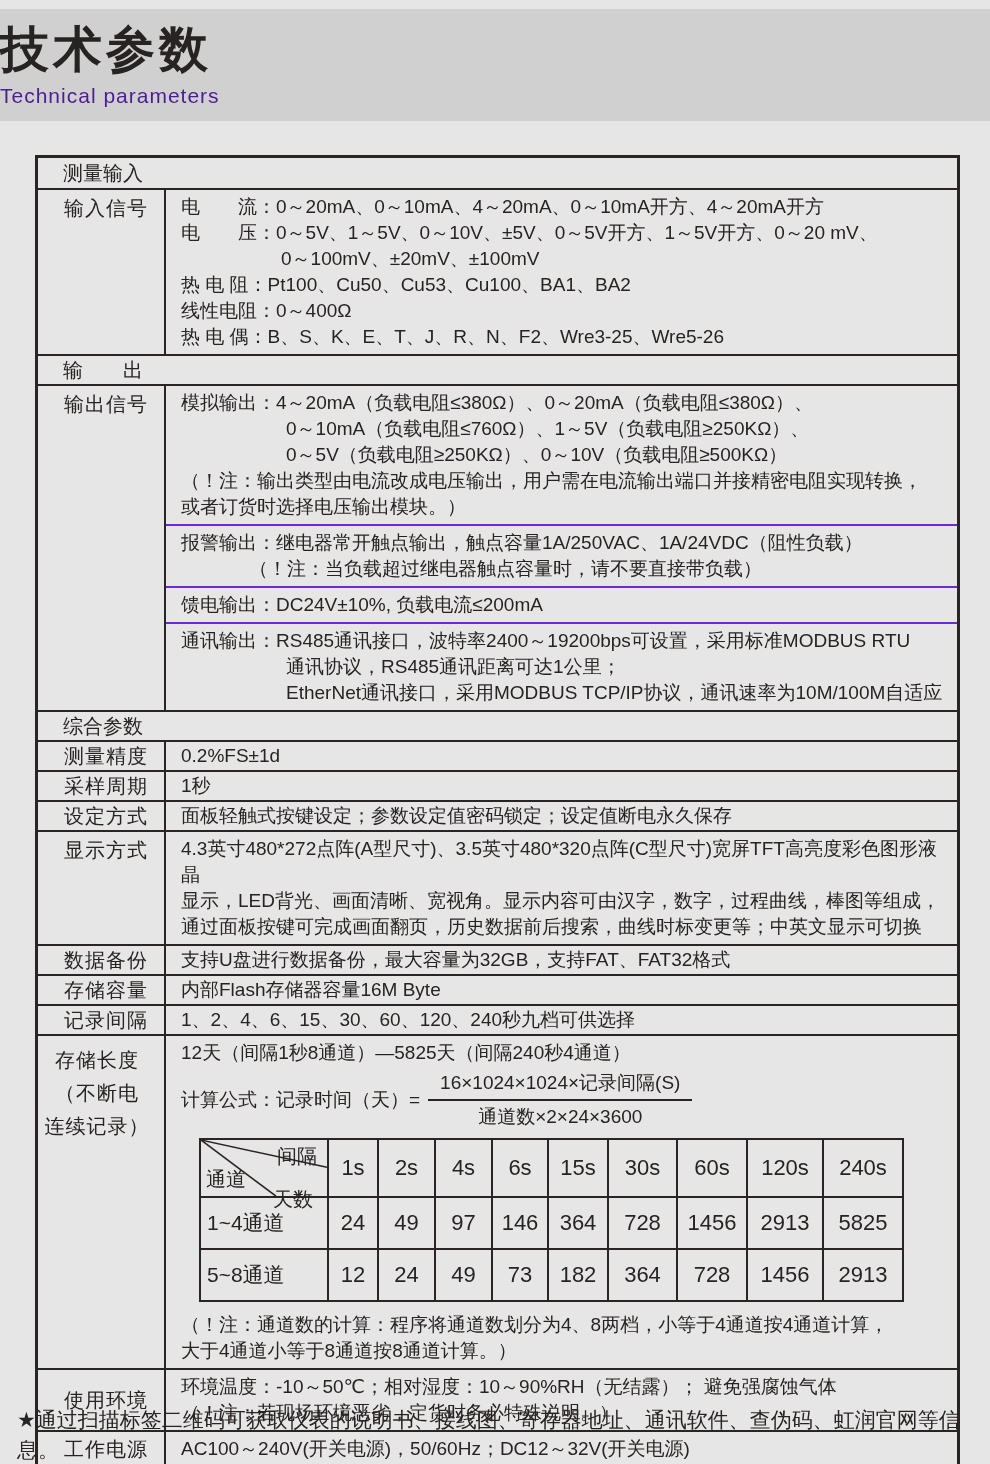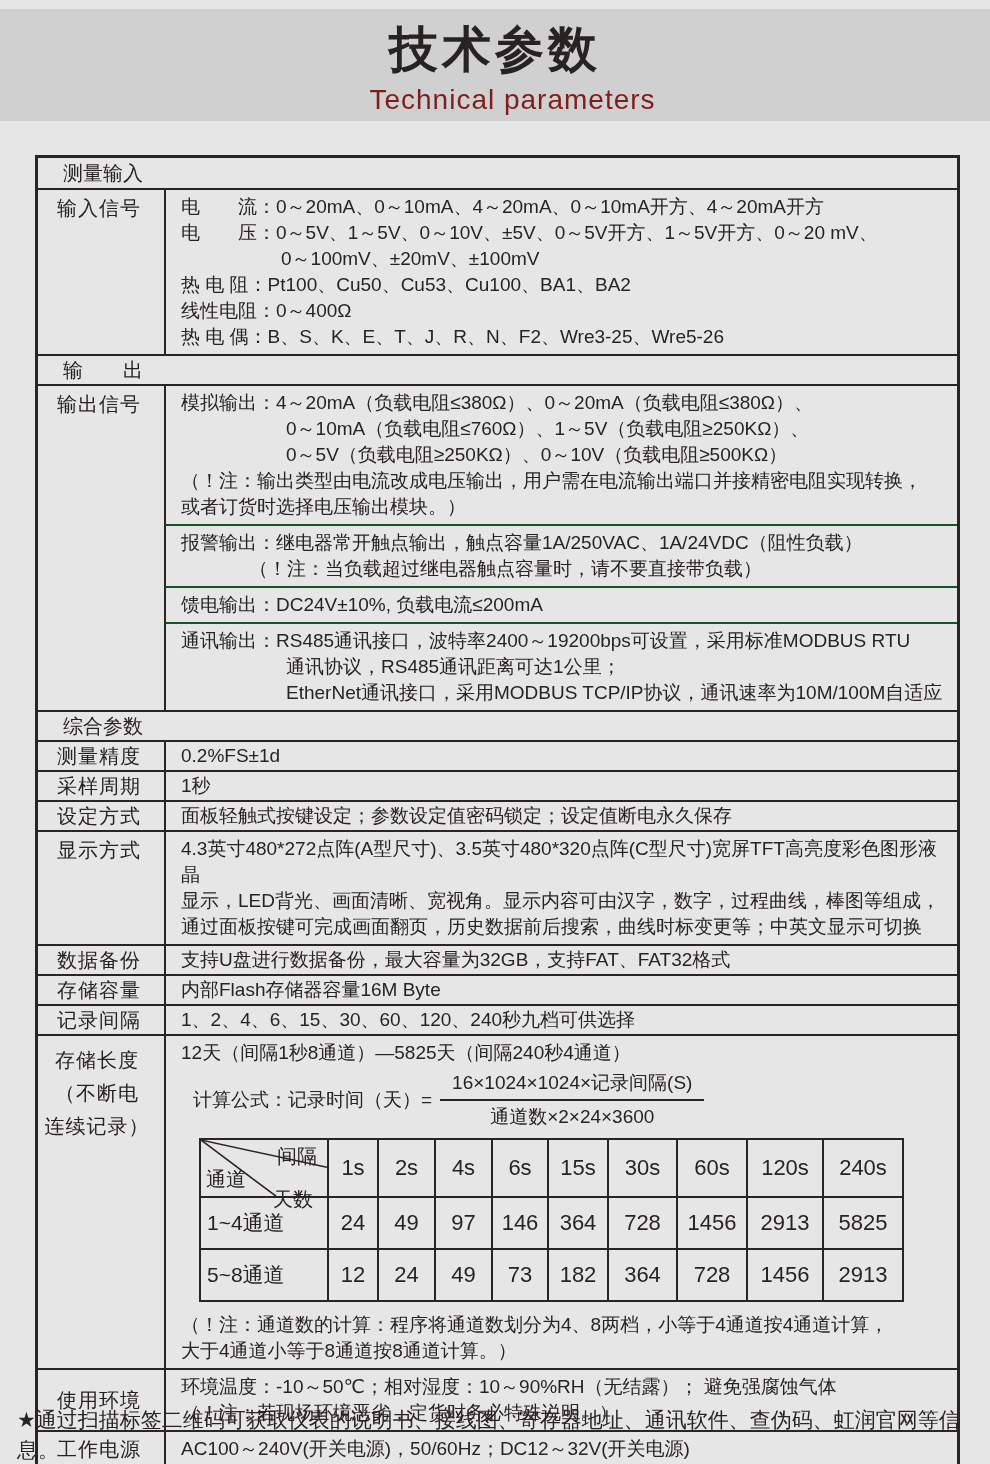--- a/index.html
+++ b/index.html
@@ -2,52 +2,52 @@
 <html><head>
 <meta charset="utf-8">
 <style>
   html,body{margin:0;padding:0;}
   body{
     width:990px;height:1464px;position:relative;overflow:hidden;
     background:#e7e6e6;color:#282323;
     font-family:"Liberation Sans","DejaVu Sans",sans-serif;
   }
   
-  .title-band{margin-top:9px;height:112px;background:#d1d0d0;text-align:center;}
+  .title-band{margin-top:9px;height:112px;background:#d1d0d0;text-align:left;}
   .title-zh{padding-top:8px;font-size:49px;font-weight:bold;letter-spacing:4px;}
-  .title-en{font-size:28px;color:#7f1d1d;margin-top:1px;letter-spacing:1px;margin-left:35px;}
+  .title-en{font-size:21px;color:#4c1d95;margin-top:1px;letter-spacing:1px;}
   
   .tbl{
     position:absolute;left:35px;top:155px;width:925px;
     border:3px solid #2b2425;box-sizing:border-box;
   }
   .row{display:flex;border-top:2px solid #2b2425;box-sizing:border-box;}
   .row:first-child{border-top:none;border-radius:8px;}
   .sect{min-height:30px;align-items:center;padding-left:25px;font-size:20px;}
   .lbl{
     flex:0 0 128px;width:128px;border-right:2px solid #2b2425;
     font-size:20px;display:flex;align-items:center;
-    padding-left:19px;box-sizing:border-box;letter-spacing:1px;
+    padding-left:26px;box-sizing:border-box;letter-spacing:1px;
   }
   .lbl.top{align-items:flex-start;padding-top:5px;}
   .lbl.stack{flex-direction:column;align-items:center;justify-content:flex-start;
     padding:8px 10px 0 2px;line-height:33px;}
   .lbl.stack p{margin:0;}
   .cnt{flex:1;padding:4px 6px 4px 15px;font-size:19px;line-height:26px;box-sizing:border-box;}
   .cnt p{margin:0;}
   .row.simple .cnt{display:flex;align-items:center;min-height:27px;padding-top:1px;padding-bottom:1px;}
   .subwrap{padding:0;}
   .sub{padding:4px 6px 4px 15px;}
-  .sub + .sub{border-top:2px solid #14532d;}
+  .sub + .sub{border-top:2px solid #6d28d9;}
   .ind-v{padding-left:100px;}  
   .ind-a{padding-left:105px;}  
   .ind-b{padding-left:68px;}   
   
   .range-line{margin-bottom:2px;}
-  .formula{display:flex;align-items:center;margin:4px 0 6px 12px;}
+  .formula{display:flex;align-items:center;margin:4px 0 6px 0;}
   .frac{display:inline-flex;flex-direction:column;text-align:center;margin-left:8px;font-size:19px;}
   .frac .num{padding:0 12px 3px 12px;border-bottom:2px solid #2b2425;}
   .frac .den{padding-top:3px;}
   .itbl{border-collapse:collapse;margin:8px 0 10px 18px;table-layout:fixed;}
   .itbl th,.itbl td{border:2px solid #2b2425;font-weight:normal;box-sizing:border-box;}
   .itbl th{height:58px;font-size:22px;text-align:center;vertical-align:middle;}
   .itbl td{height:52px;font-size:22px;text-align:center;}
   .itbl td.rowlab{text-align:left;padding-left:6px;font-size:21px;}
   .w0{width:128px;}.w1{width:50px;}.w2{width:57px;}.w3{width:57px;}.w4{width:56px;}
   .w5{width:60px;}.w6{width:69px;}.w7{width:70px;}.w8{width:76px;}.w9{width:80px;}

